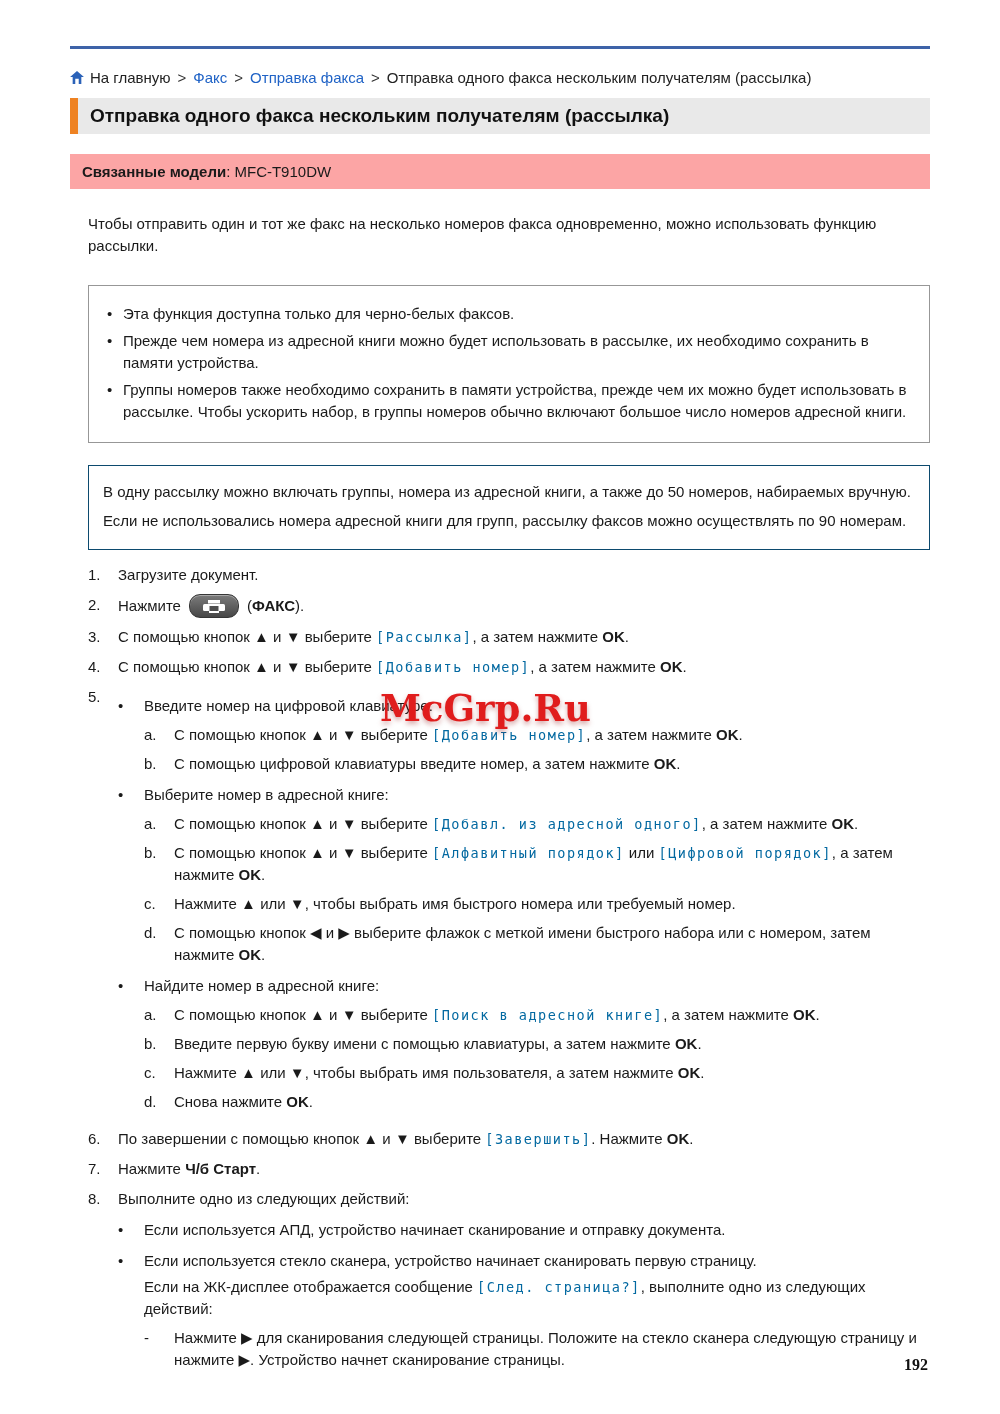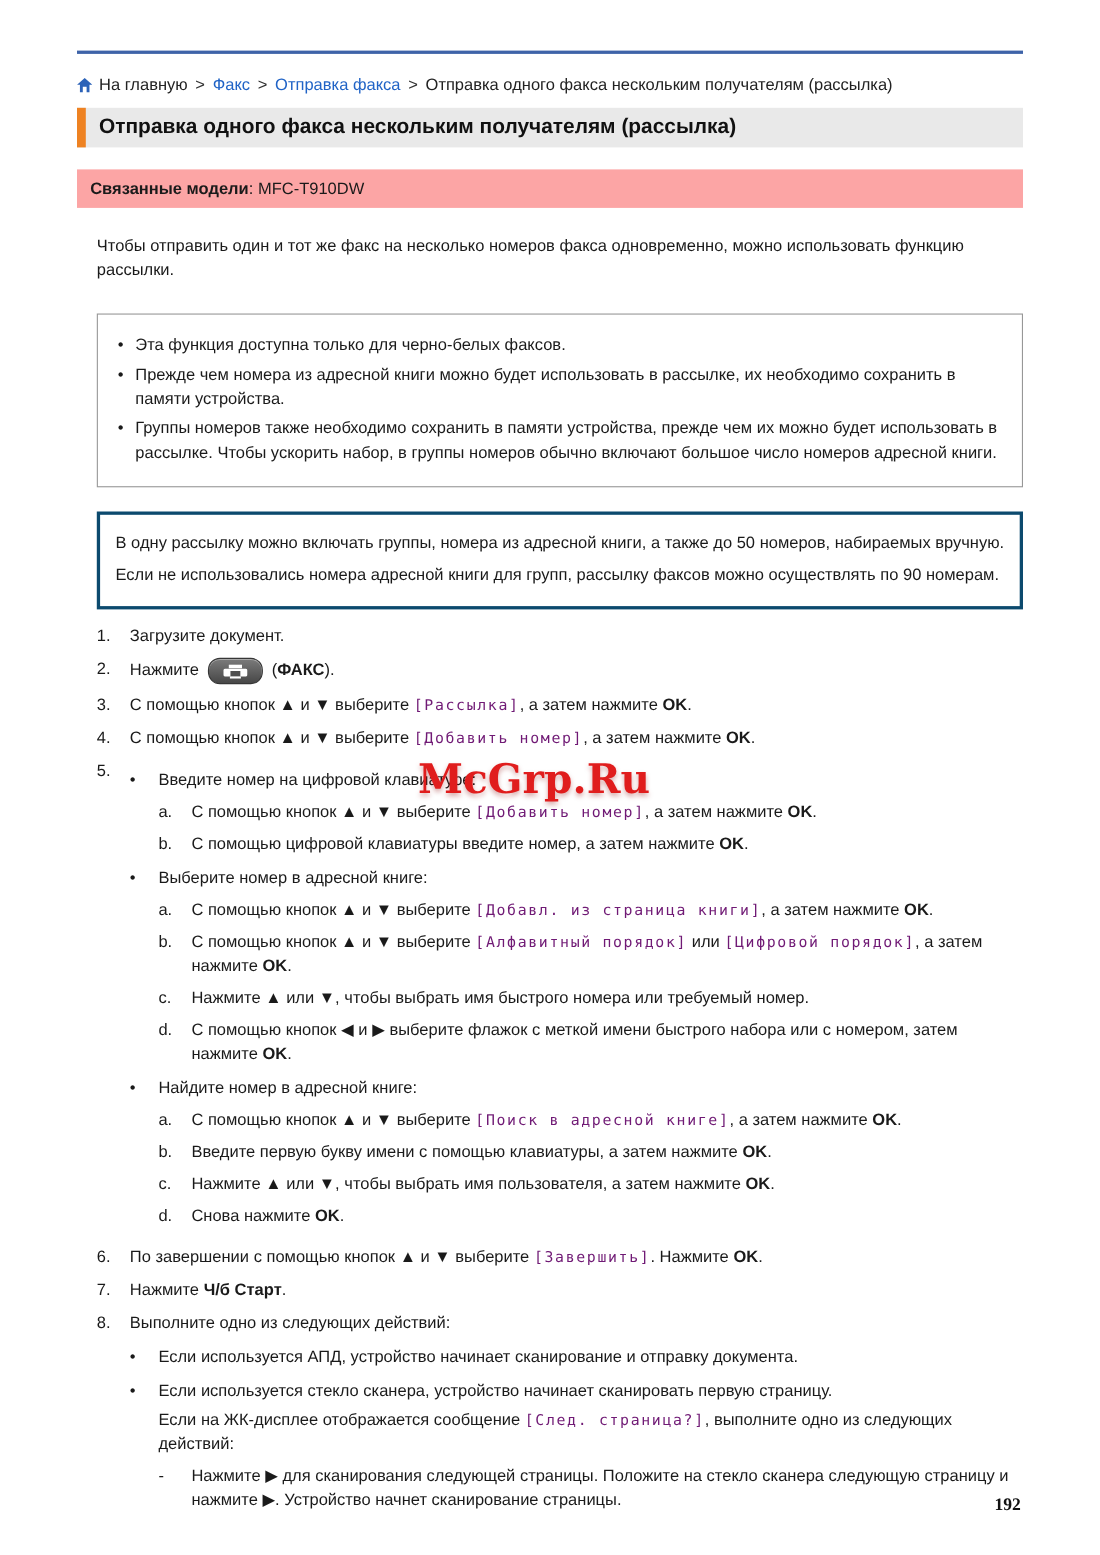--- a/index.html
+++ b/index.html
@@ -21,40 +21,40 @@
 
   .related { margin:20px 70px 0 70px; background:#fca5a5; padding:9px 12px; font-size:15px; }
 
   .intro { margin:24px 70px 0 88px; max-width:824px; font-size:15px; line-height:22px; }
 
   .note-box { margin:28px 70px 0 88px; border:1px solid #979797; padding:12px 18px 14px 18px; font-size:15px; }
   .nb-row { display:flex; margin:5px 0; line-height:22px; }
   .blt { width:16px; flex:none; }
   .nb-text { flex:1; }
 
-  .info-box { margin:22px 70px 0 88px; border:3px solid #0c4a6e; padding:8px 14px 10px 14px; font-size:15px; }
+  .info-box { margin:22px 70px 0 88px; border:1px solid #0c4a6e; padding:8px 14px 10px 14px; font-size:15px; }
   .info-box p { margin:7px 0; line-height:22px; }
 
   .olist { margin:14px 70px 40px 88px; font-size:15px; }
   .step { display:flex; margin:8px 0; line-height:22px; }
   .step > .num { width:30px; flex:none; }
   .step-body { flex:1; min-width:0; }
   .step-inline { display:flex; align-items:center; flex-wrap:wrap; }
 
   .bullet-head { display:flex; margin:9px 0 7px 0; line-height:22px; }
   .bullet-head .blt { width:26px; }
   .letter-row { display:flex; margin:7px 0 7px 26px; line-height:22px; }
   .lnum { width:30px; flex:none; }
   .lbody { flex:1; min-width:0; }
   .subpara { margin-top:4px; }
   .dash-row { display:flex; margin:7px 0 7px 26px; line-height:22px; }
   .dash-row .dash { width:30px; flex:none; }
 
   .s-b { font-weight:bold; }
-  .s-m { font-family:"DejaVu Sans Mono", monospace; color:#701a75; font-size:13.5px; letter-spacing:1.5px; }
+  .s-m { font-family:"DejaVu Sans Mono", monospace; color:#0369a1; font-size:13.5px; letter-spacing:1.5px; }
 
   .fax-btn { display:inline-flex; align-items:center; justify-content:center;
              width:48px; height:22px; border-radius:11px; margin:0 8px;
              background:linear-gradient(#7b7b7b,#474747); border:1px solid #363636;
              box-shadow:inset 0 1px 0 rgba(255,255,255,.35); vertical-align:middle; }
 
   .watermark { position:absolute; left:380px; top:686px; font-family:"DejaVu Serif", serif;
                font-weight:bold; font-size:37px; color:#e01d1d;
                text-shadow:0 3px 5px rgba(140,10,10,.35); pointer-events:none; }
 
@@ -163,21 +163,21 @@
           <span class="lnum">b.</span>
           <div class="lbody"><span>С помощью цифровой клавиатуры введите номер, а затем нажмите </span><span class="s-b">OK</span><span>.</span></div>
         </div>
 
         <div class="bullet-head">
           <span class="blt">•</span>
           <div><span>Выберите номер в адресной книге:</span></div>
         </div>
         <div class="letter-row">
           <span class="lnum">a.</span>
-          <div class="lbody"><span>С помощью кнопок ▲ и ▼ выберите </span><span class="s-m">[Добавл. из страница книги]</span><span>, а затем нажмите </span><span class="s-b">OK</span><span>.</span></div>
+          <div class="lbody"><span>С помощью кнопок ▲ и ▼ выберите </span><span class="s-m">[Добавл. из адресной одного]</span><span>, а затем нажмите </span><span class="s-b">OK</span><span>.</span></div>
         </div>
         <div class="letter-row">
           <span class="lnum">b.</span>
           <div class="lbody"><span>С помощью кнопок ▲ и ▼ выберите </span><span class="s-m">[Алфавитный порядок]</span><span> или </span><span class="s-m">[Цифровой порядок]</span><span>, а затем нажмите </span><span class="s-b">OK</span><span>.</span></div>
         </div>
         <div class="letter-row">
           <span class="lnum">c.</span>
           <div class="lbody"><span>Нажмите ▲ или ▼, чтобы выбрать имя быстрого номера или требуемый номер.</span></div>
         </div>
         <div class="letter-row">

